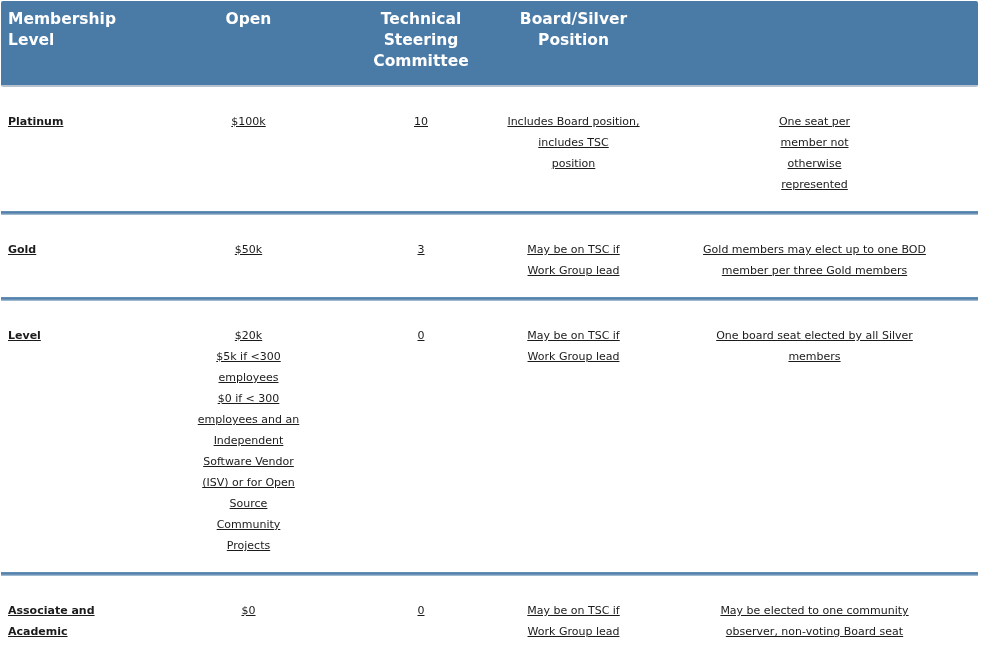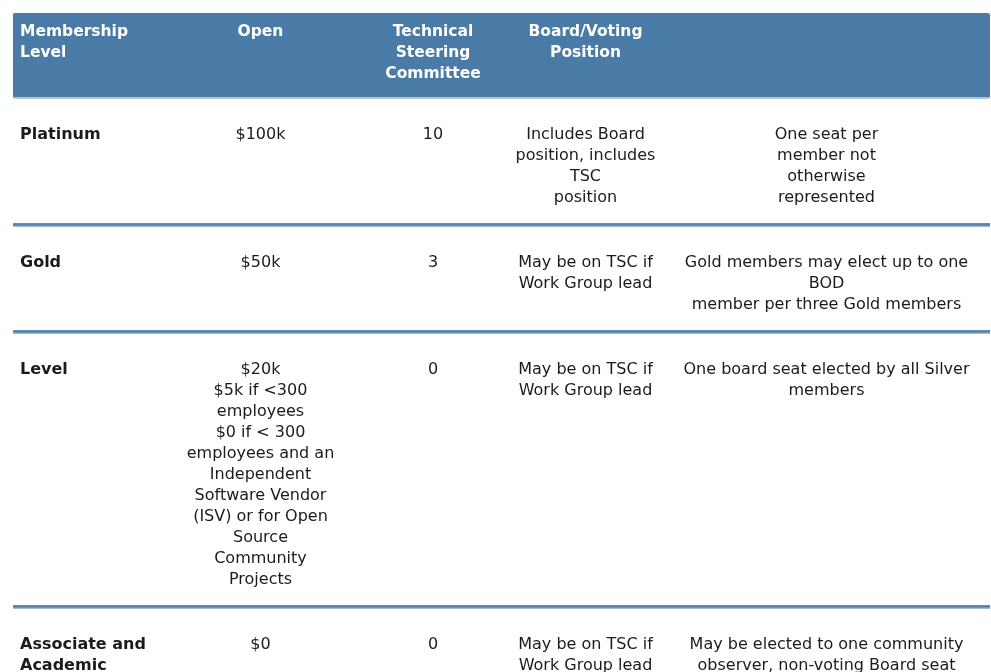--- a/index.html
+++ b/index.html
@@ -8,21 +8,21 @@
     background: #ffffff;
   }
   .page {
     width: 991px;
     height: 672px;
     background: #ffffff;
     font-family: "DejaVu Sans", "Liberation Sans", sans-serif;
     color: #1b1b1b;
     overflow: hidden;
     box-sizing: border-box;
-    padding: 13px;
+    padding: 1px;
   }
   .membership-table {
     width: 977px;
   }
   .grid {
     display: grid;
     grid-template-columns: 150px 195px 150px 155px 327px;
   }
   .thead {
     background: #4a7aa6;
@@ -40,23 +40,24 @@
     white-space: pre-line;
     text-align: center;
     padding: 0 4px;
     box-sizing: border-box;
   }
   .cell.left {
     text-align: left;
     padding-left: 7px;
   }
   .trow {
-    font-size: 16px;
+    font-size: 11px;
     line-height: 21px;
     padding: 24px 0 16px 0;
+    text-decoration: underline;
   }
   .trow .level {
     font-weight: bold;
   }
   .divider {
     height: 4px;
     width: 977px;
     background: linear-gradient(to bottom, #6d94b6 0%, #4f7da9 45%, #7ba0bf 70%, #b7cbdb 100%);
   }
 </style>
@@ -66,21 +67,21 @@
 <div class="page">
   <div class="membership-table">
 
     <div class="grid thead">
       <div class="cell left">Membership
 Level</div>
       <div class="cell">Open</div>
       <div class="cell">Technical
 Steering
 Committee</div>
-      <div class="cell">Board/Voting Position</div>
+      <div class="cell">Board/Silver Position</div>
     </div>
 
     <div class="grid trow">
       <div class="cell left level">Platinum</div>
       <div class="cell">$100k</div>
       <div class="cell">10</div>
       <div class="cell">Includes Board position, includes TSC
 position</div>
       <div class="cell">One seat per
 member not

